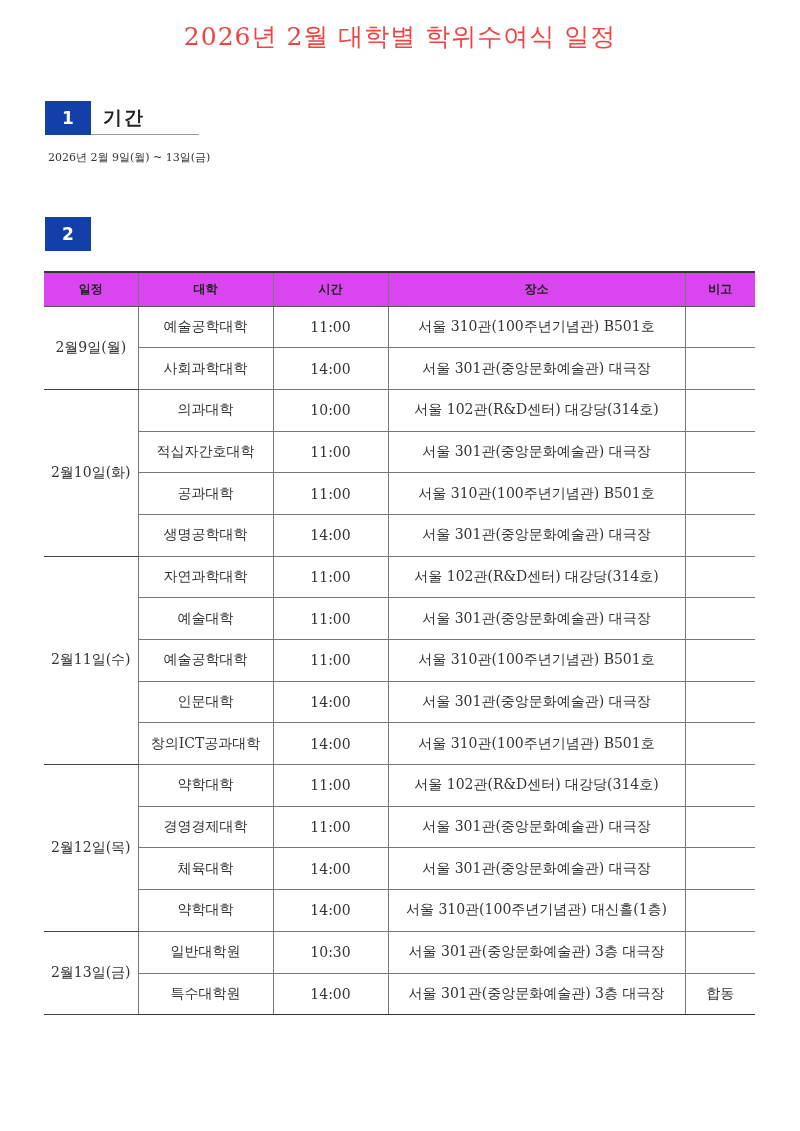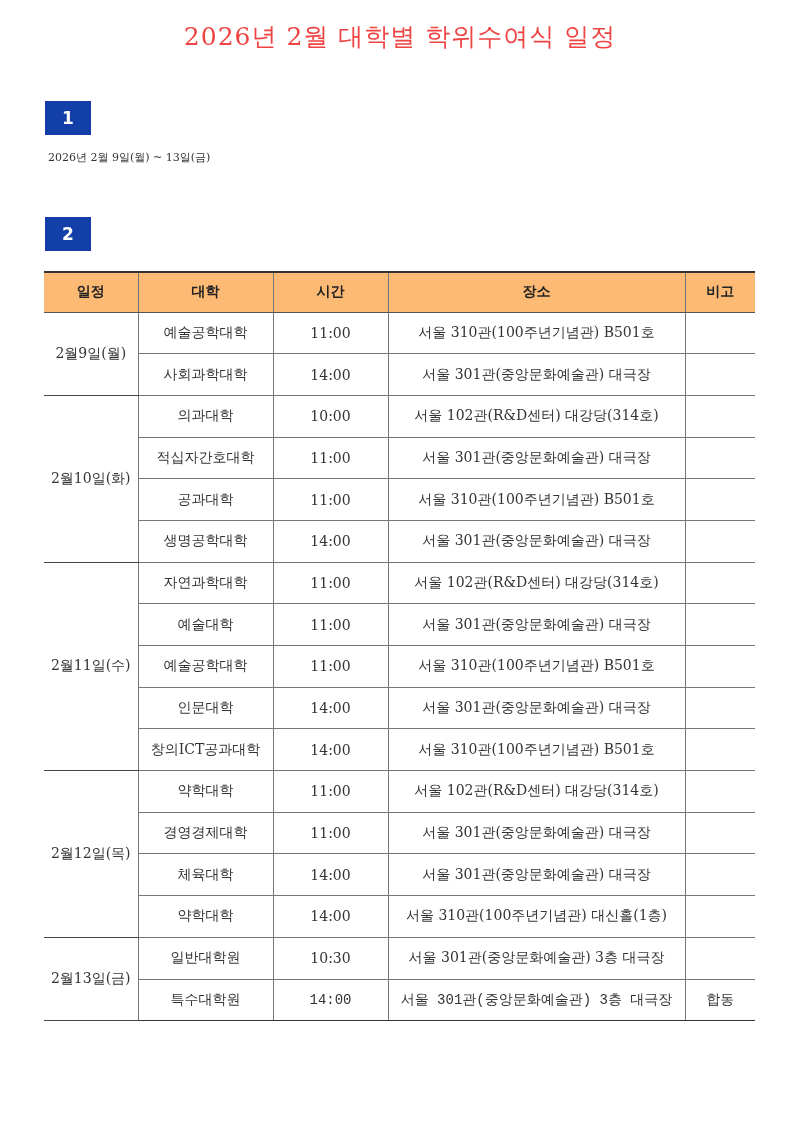--- a/index.html
+++ b/index.html
@@ -20,44 +20,45 @@
       padding-left: 12px; font-size: 19px; font-weight: bold; color: #222;
       display: flex; align-items: center; border-bottom: 1.5px solid #9a9a9a;
       font-family: "DejaVu Sans", sans-serif; letter-spacing: 2px;
     }
     .period { position: absolute; top: 150px; left: 48px; font-size: 11px; color: #333; }
     table.sched {
       position: absolute; top: 271px; left: 44px; width: 711px;
       border-collapse: collapse; font-size: 14px; color: #333;
     }
     table.sched th {
-      background: #fdba74; font-family: "DejaVu Sans", sans-serif; font-weight: bold;
-      font-size: 14px; color: #222; height: 40px;
+      background: #d946ef; font-family: "DejaVu Sans", sans-serif; font-weight: bold;
+      font-size: 12px; color: #222; height: 34px;
       border-top: 2px solid #333; border-bottom: 1.5px solid #555;
       border-left: 1px solid #777; border-right: 1px solid #777;
     }
     table.sched td {
       height: 41.7px; text-align: center; border: 1px solid #777; padding: 0 2px;
       white-space: nowrap;
     }
     table.sched tr > *:first-child { border-left: none; }
     table.sched tr > *:last-child { border-right: none; }
     table.sched tr.group-start td { border-top: 1.5px solid #444; }
-    table.sched tr.last td { border-bottom: 1.5px solid #333; font-family: Liberation Mono, monospace; }
+    table.sched tr.last td { border-bottom: 1.5px solid #333; }
     table.sched td.date-cell { border-bottom: 1.5px solid #444; margin-left: 32px; }
     .c-date { width: 94px; } .c-col { width: 135px; } .c-time { width: 115px; }
     .c-place { width: 297px; } .c-note { width: 70px; }
   </style>
 </head>
 <body>
 
 <div class="title">2026년 2월 대학별 학위수여식 일정</div>
 
 <div class="sec-head" style="top:101px;">
   <div class="sec-num">1</div>
+  <div class="sec-label" style="width:108px;">기간</div>
 </div>
 
 <div class="period">2026년 2월 9일(월) ~ 13일(금)</div>
 
 <div class="sec-head" style="top:217px;">
   <div class="sec-num">2</div>
 </div>
 
 <table class="sched">
   <colgroup>

